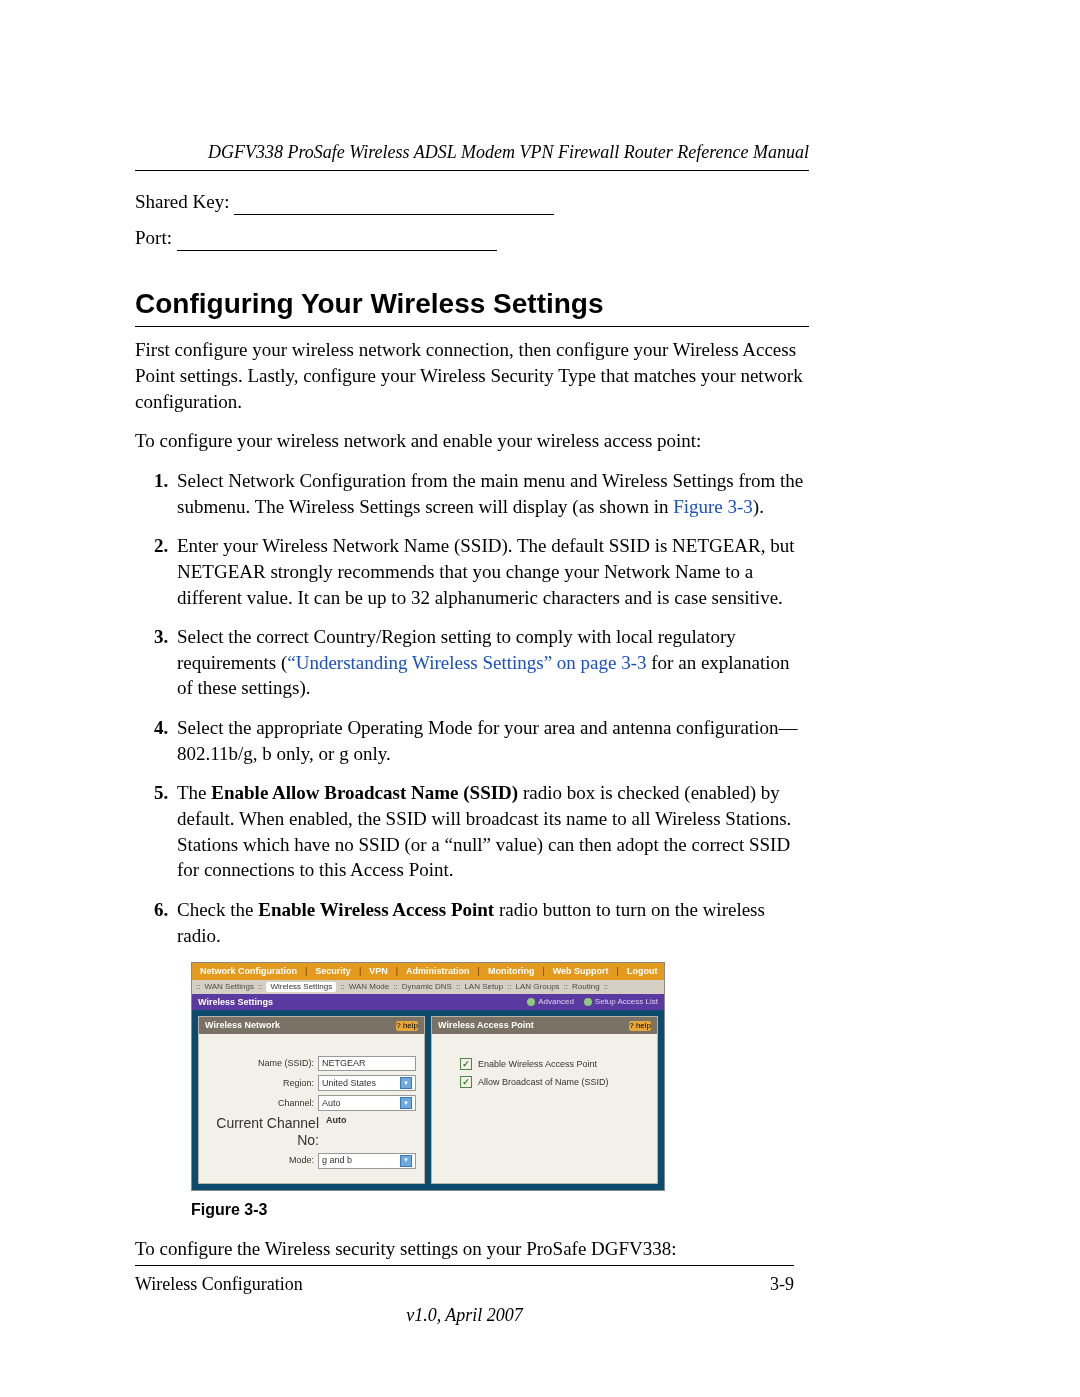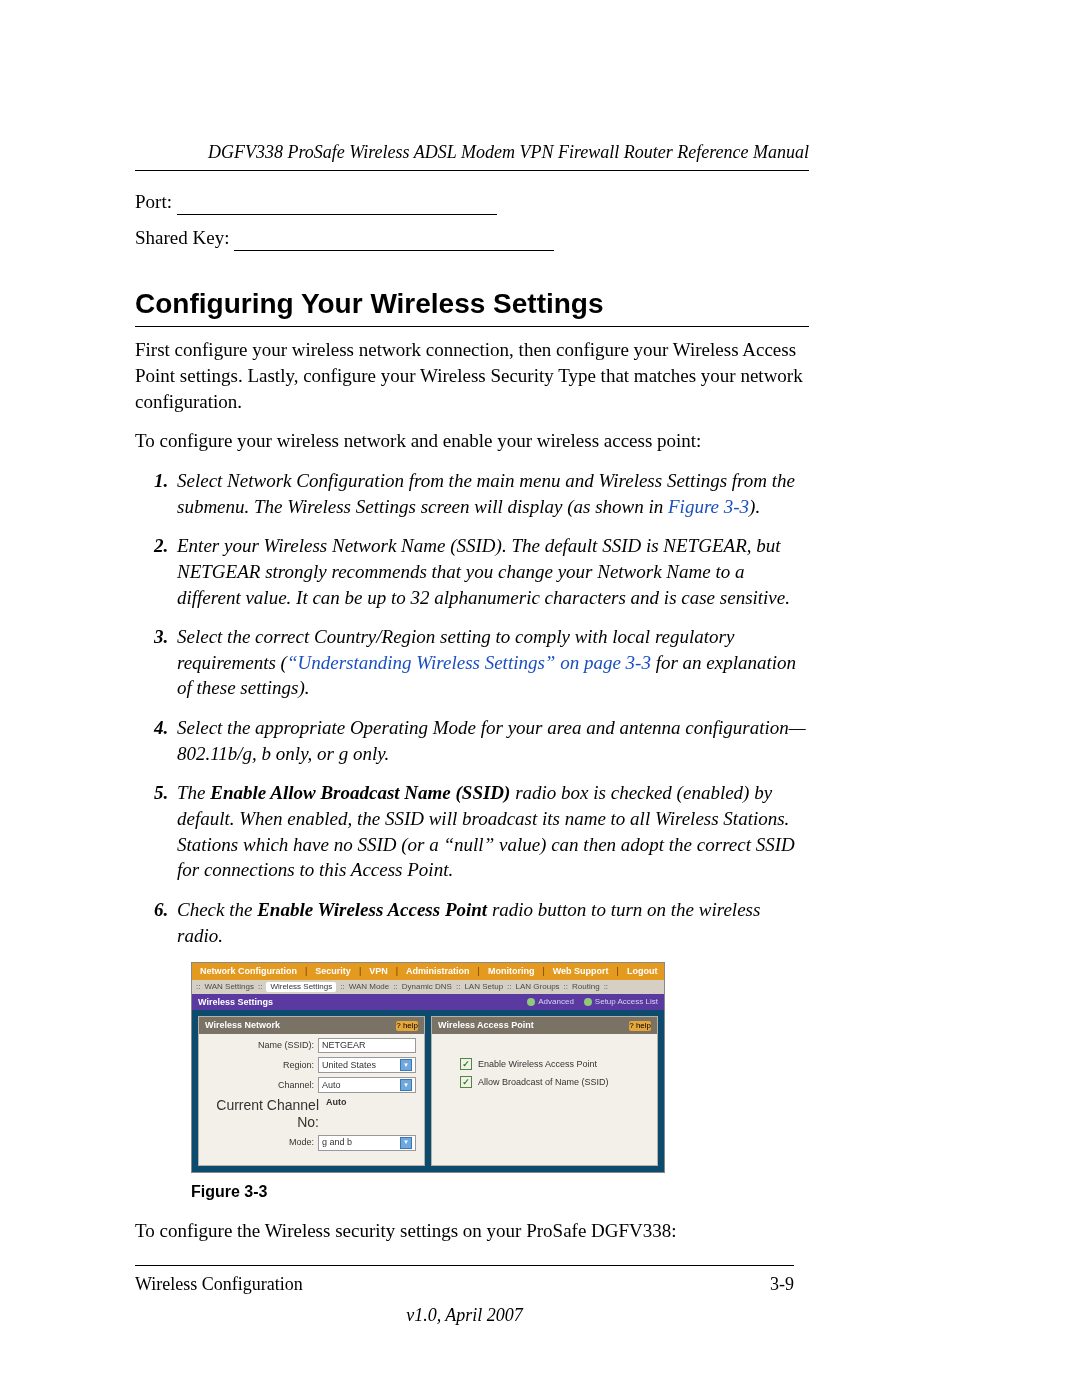--- a/index.html
+++ b/index.html
@@ -52,21 +52,20 @@
     margin: 34px 0 2px 0;
   }
   p { margin: 10px 0 14px 0; }
   ol.steps {
     margin: 0;
     padding-left: 38px;
   }
   ol.steps > li {
     margin-bottom: 14px;
     padding-left: 4px;
-    font-style: italic;
   }
   ol.steps > li::marker { font-weight: bold; }
   a.xref { color: #1a4fc0; text-decoration: none; }
   b { font-weight: bold; }
 
   
   .screenshot {
     width: 472px;
     margin: 10px 0 8px 56px;
     border: 1px solid #888;
@@ -138,21 +137,21 @@
     font-size: 9px;
   }
   .panel-h .help {
     background: #e6a63a;
     color: #000;
     border-radius: 2px;
     padding: 0 0;
     font-weight: normal;
     font-size: 8px;
   }
-  .panel-b { padding: 4px 8px 10px 8px; color:#333; }
+  .panel-b { padding: 22px 8px 10px 8px; color:#333; }
   .frow {
     display: flex;
     justify-content: flex-end;
     align-items: center;
     margin-bottom: 4px;
     gap: 4px;
   }
   .frow .flab { text-align: right; flex: 1; font-size:9px; }
   .frow .fval {
     width: 90px;
@@ -211,25 +210,25 @@
 </style>
 </head>
 <body>
 
 <div class="page">
 
   <div class="running-header">DGFV338 ProSafe Wireless ADSL Modem VPN Firewall Router Reference Manual</div>
   <hr class="thin">
 
   <div class="form-line">
-    <span class="label">Port: </span>
+    <span class="label">Shared Key: </span>
     <span class="blank" style="width:320px"></span>
   </div>
   <div class="form-line">
-    <span class="label">Shared Key: </span>
+    <span class="label">Port: </span>
     <span class="blank" style="width:320px"></span>
   </div>
 
   <h2 class="section">Configuring Your Wireless Settings</h2>
   <hr class="thin2">
 
   <p>First configure your wireless network connection, then configure your Wireless Access Point settings. Lastly, configure your Wireless Security Type that matches your network configuration.</p>
   <p>To configure your wireless network and enable your wireless access point:</p>
 
   <ol class="steps">

